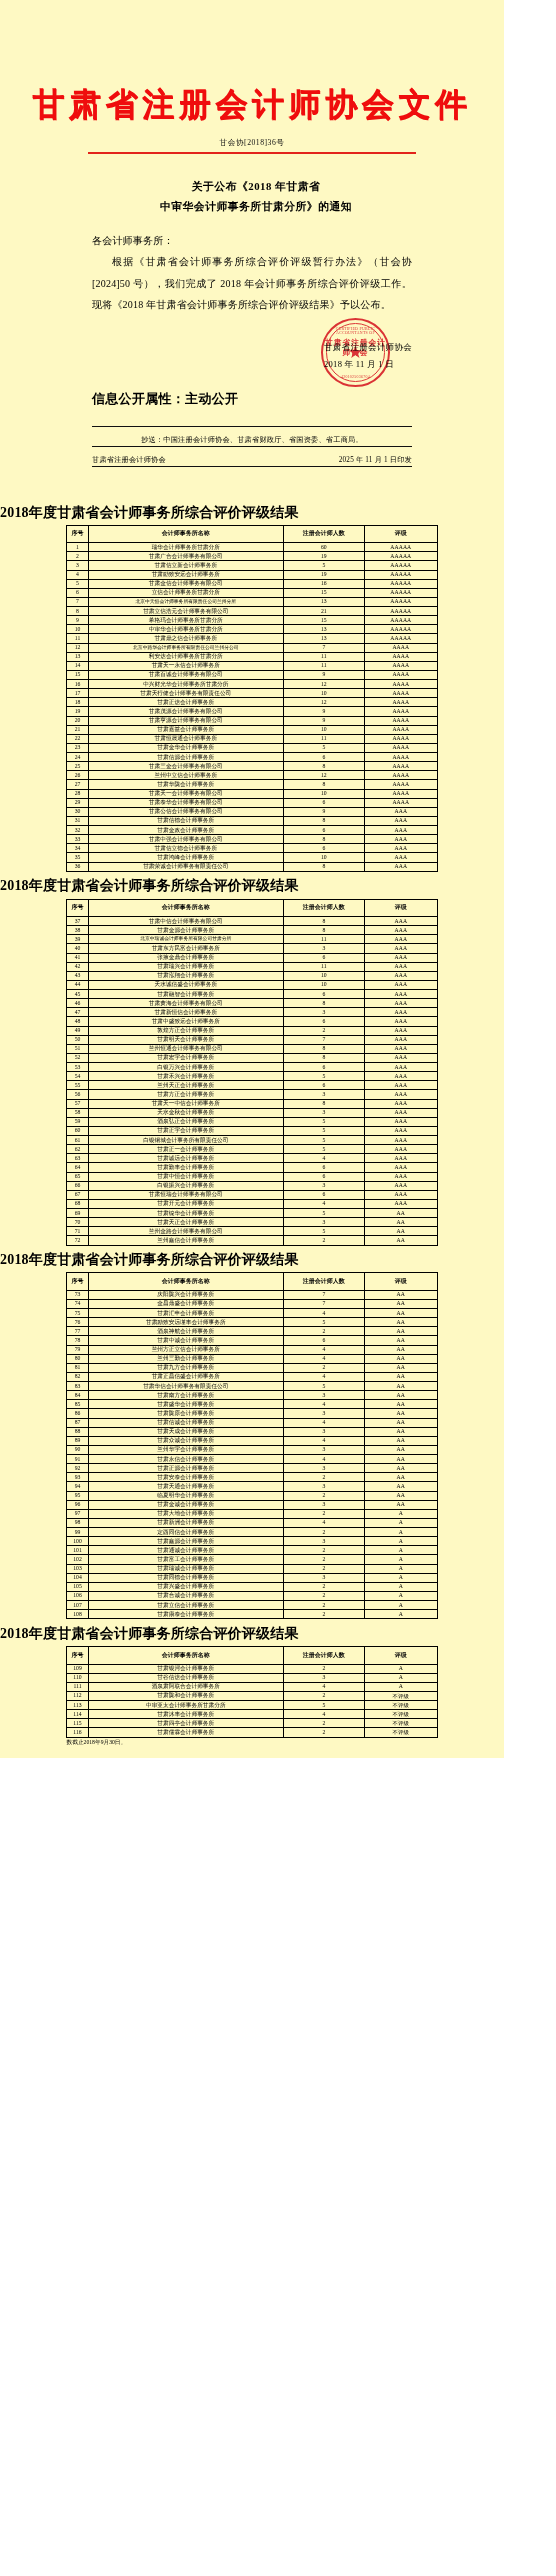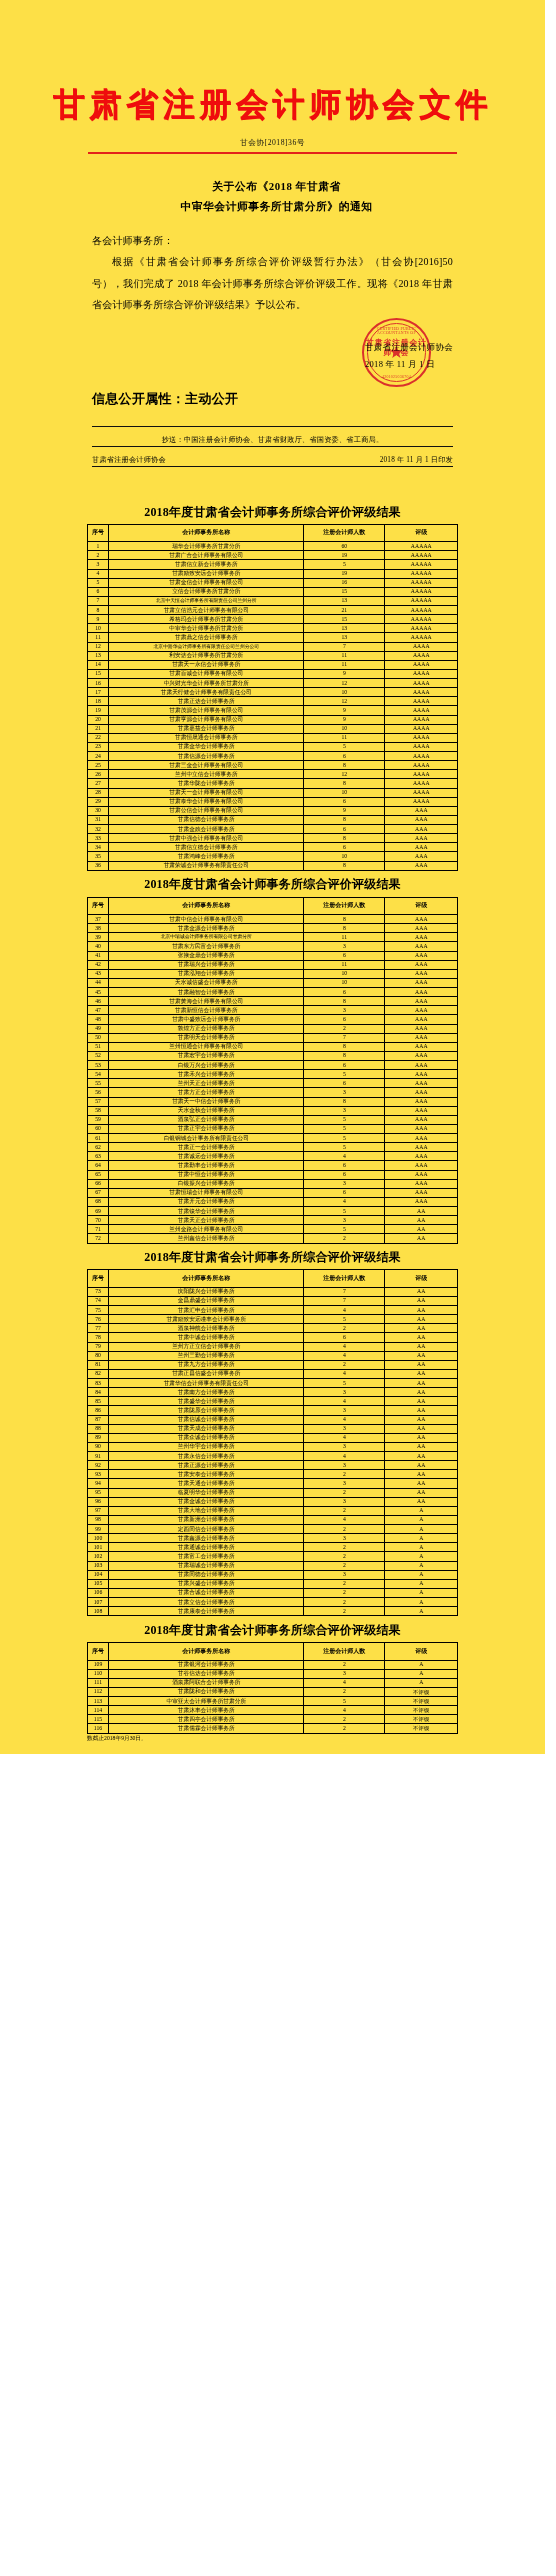--- a/index.html
+++ b/index.html
@@ -7,23 +7,23 @@
     margin: 0;
     padding: 0;
     background: #ffffff;
   }
   body {
     width: 556px;
     font-family: "Liberation Serif", "DejaVu Serif", serif;
     color: #000000;
   }
   .page {
-    width: 545px;
+    width: 504px;
     position: relative;
-    background: #fde047;
+    background: #fef9c3;
   }
 
   
   .letterhead {
     position: relative;
     padding: 0;
   }
   .masthead {
     text-align: center;
     padding-top: 87px;
@@ -178,22 +178,21 @@
     font-size: 7.2px;
   }
 
   
   .tables-area {
     margin-top: 33px;
     padding-bottom: 11.3px;
   }
   .table-block { margin-top: 2.1px; }
   .table-caption {
-    text-align: center;
-    font-size: 12px;
+    font-size: 14px;
     font-weight: bold;
     letter-spacing: 0.2px;
     padding: 3.6px 0 3.1px 0;
   }
   table.rating {
     border-collapse: collapse;
     margin: 0 auto;
     width: 371px;
     table-layout: fixed;
   }
@@ -244,21 +243,21 @@
     <div class="red-rule"></div>
   </div>
 
   <div class="notice-title">
     <span class="line">关于公布《2018 年甘肃省</span>
     <span class="line">中审华会计师事务所甘肃分所》的通知</span>
   </div>
 
   <div class="body-block">
     <p>各会计师事务所：</p>
-    <p class="indent2">根据《甘肃省会计师事务所综合评价评级暂行办法》（甘会协[2016]50 号），我们完成了 2018 年会计师事务所综合评价评级工作。现将《2018 年甘肃省会计师事务所综合评价评级结果》予以公布。</p>
+    <p class="indent2">根据《甘肃省会计师事务所综合评价评级暂行办法》（甘会协[2024]50 号），我们完成了 2018 年会计师事务所综合评价评级工作。现将《2018 年甘肃省会计师事务所综合评价评级结果》予以公布。</p>
   </div>
 
   <div class="sign-area">
     <div class="seal">
       <div class="seal-inner"></div>
       <div class="seal-arc-top">CERTIFIED PUBLIC ACCOUNTANTS OF</div>
       <div class="seal-cn">甘肃省注册会计师协会</div>
       <div class="seal-star">
         <span>★</span>
       </div>
@@ -269,21 +268,21 @@
       <div>2018 年 11 月 1 日</div>
     </div>
   </div>
 
   <div class="disclosure">信息公开属性：主动公开</div>
 
   <div class="copy-block">
     <div class="copy-line">抄送：中国注册会计师协会、甘肃省财政厅、省国资委、省工商局。</div>
     <div class="issue-line">
       <span>甘肃省注册会计师协会</span>
-      <span>2018 年 11 月 1 日印发</span>
+      <span>2025 年 11 月 1 日印发</span>
     </div>
   </div>
 
   <div class="tables-area">
       <div class="table-block">
         <div class="table-caption">2018年度甘肃省会计师事务所综合评价评级结果</div>
         <table class="rating">
           <colgroup>
             <col class="c-idx">
             <col class="c-name">

